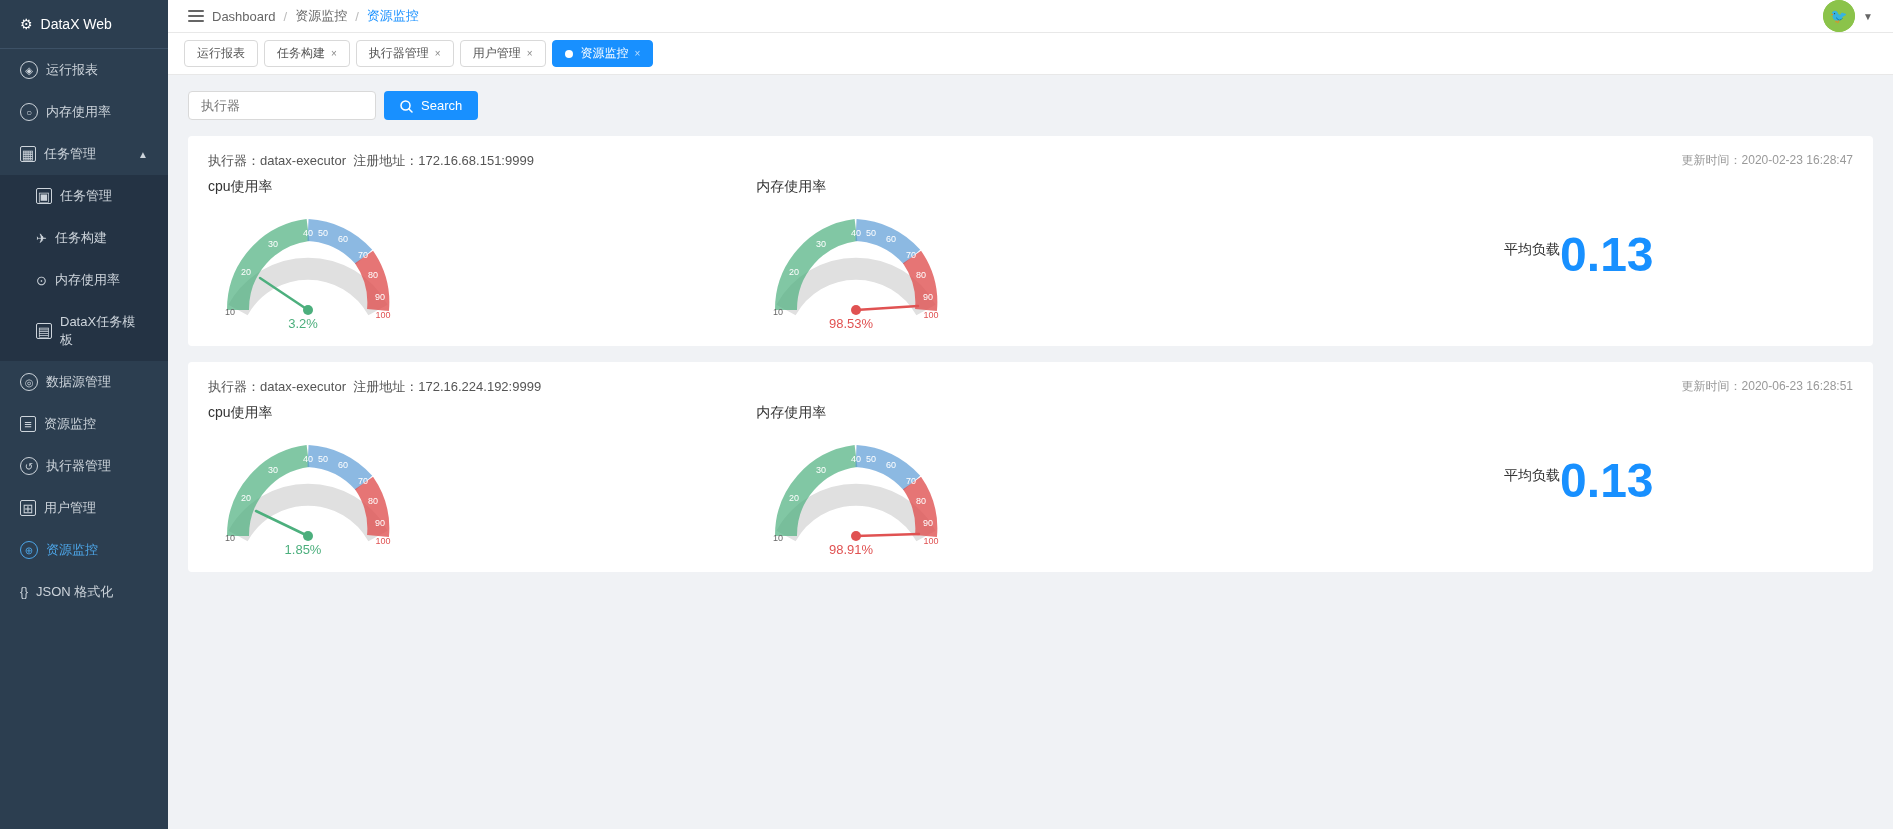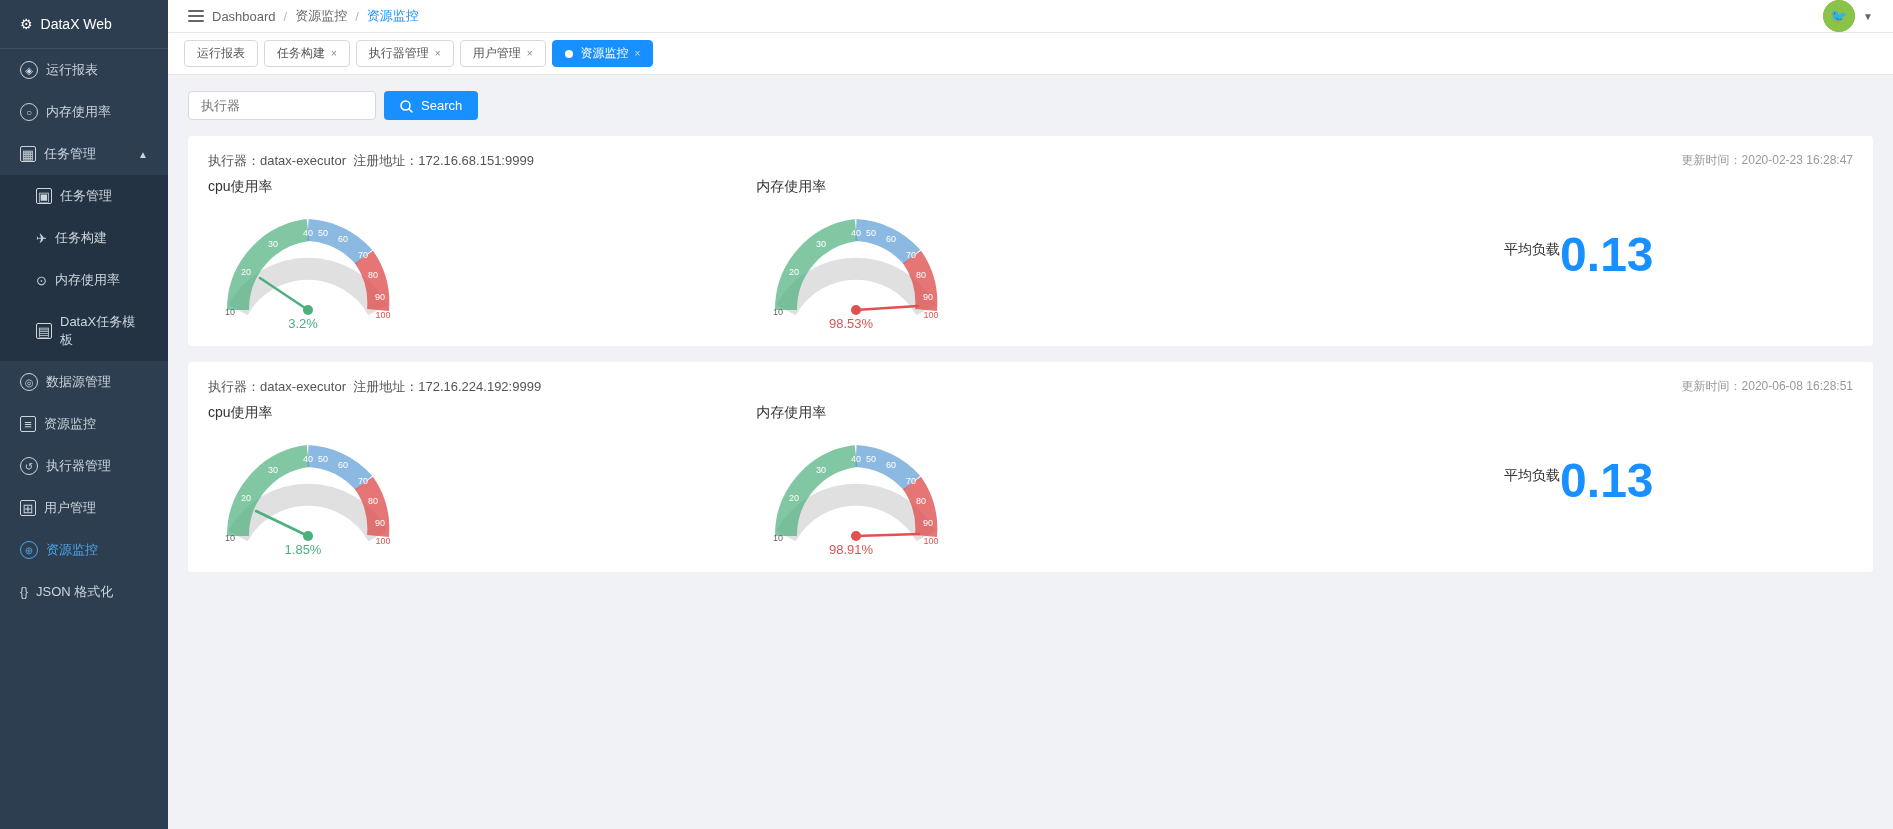--- a/index.html
+++ b/index.html
@@ -385,21 +385,21 @@
           <div class="load-value">0.13</div>
         </div>
       </div>
     </div>
 
     <div class="monitor-card">
       <div class="monitor-header">
         <span>
           执行器：<span>datax-executor</span>&nbsp;&nbsp;注册地址：<span>172.16.224.192:9999</span>
         </span>
-        <span class="update-time">更新时间：2020-06-08 16:28:51</span>
+        <span class="update-time">更新时间：2020-06-23 16:28:51</span>
       </div>
       <div class="monitor-row">
 
         <div class="gauge-section">
           <div class="gauge-title">cpu使用率</div>
           <svg width="200" height="130" viewBox="0 0 200 130">
             <path d="M 30 110 A 80 80 0 0 1 170 110" fill="none" stroke="#e0e0e0" stroke-width="22"></path>
             <path d="M 30 110 A 80 80 0 0 1 100 30" fill="none" stroke="#4caf7d" stroke-width="22" opacity="0.7"></path>
             <path d="M 100 30 A 80 80 0 0 1 156 57" fill="none" stroke="#5b9bd5" stroke-width="22" opacity="0.7"></path>
             <path d="M 156 57 A 80 80 0 0 1 170 110" fill="none" stroke="#e05252" stroke-width="22" opacity="0.8"></path>

